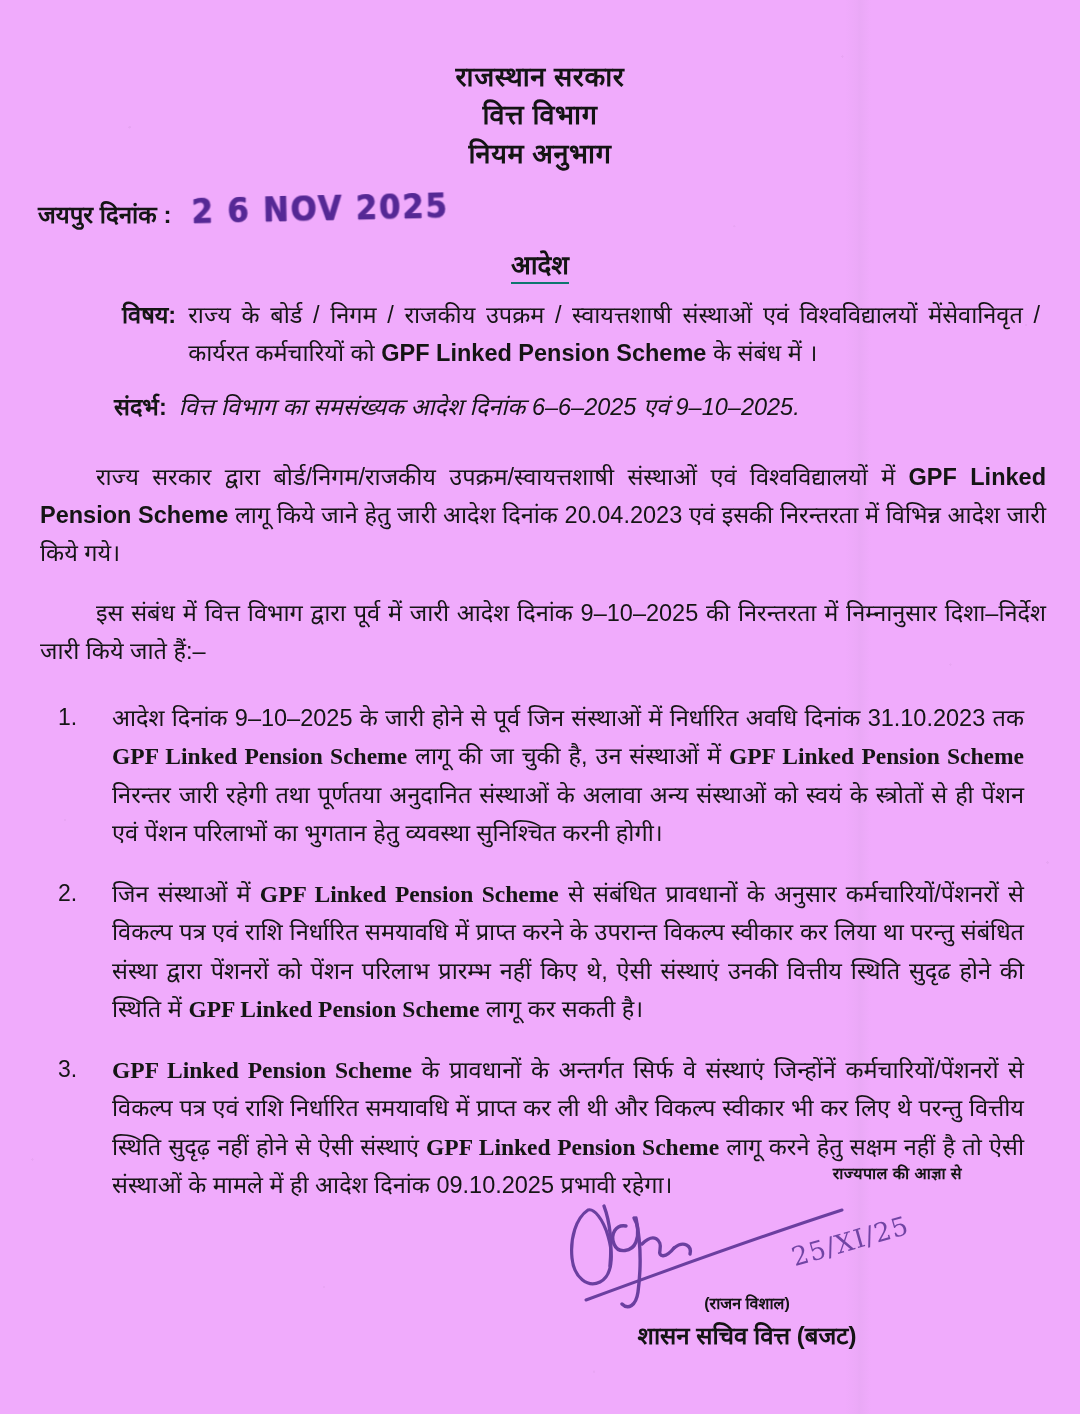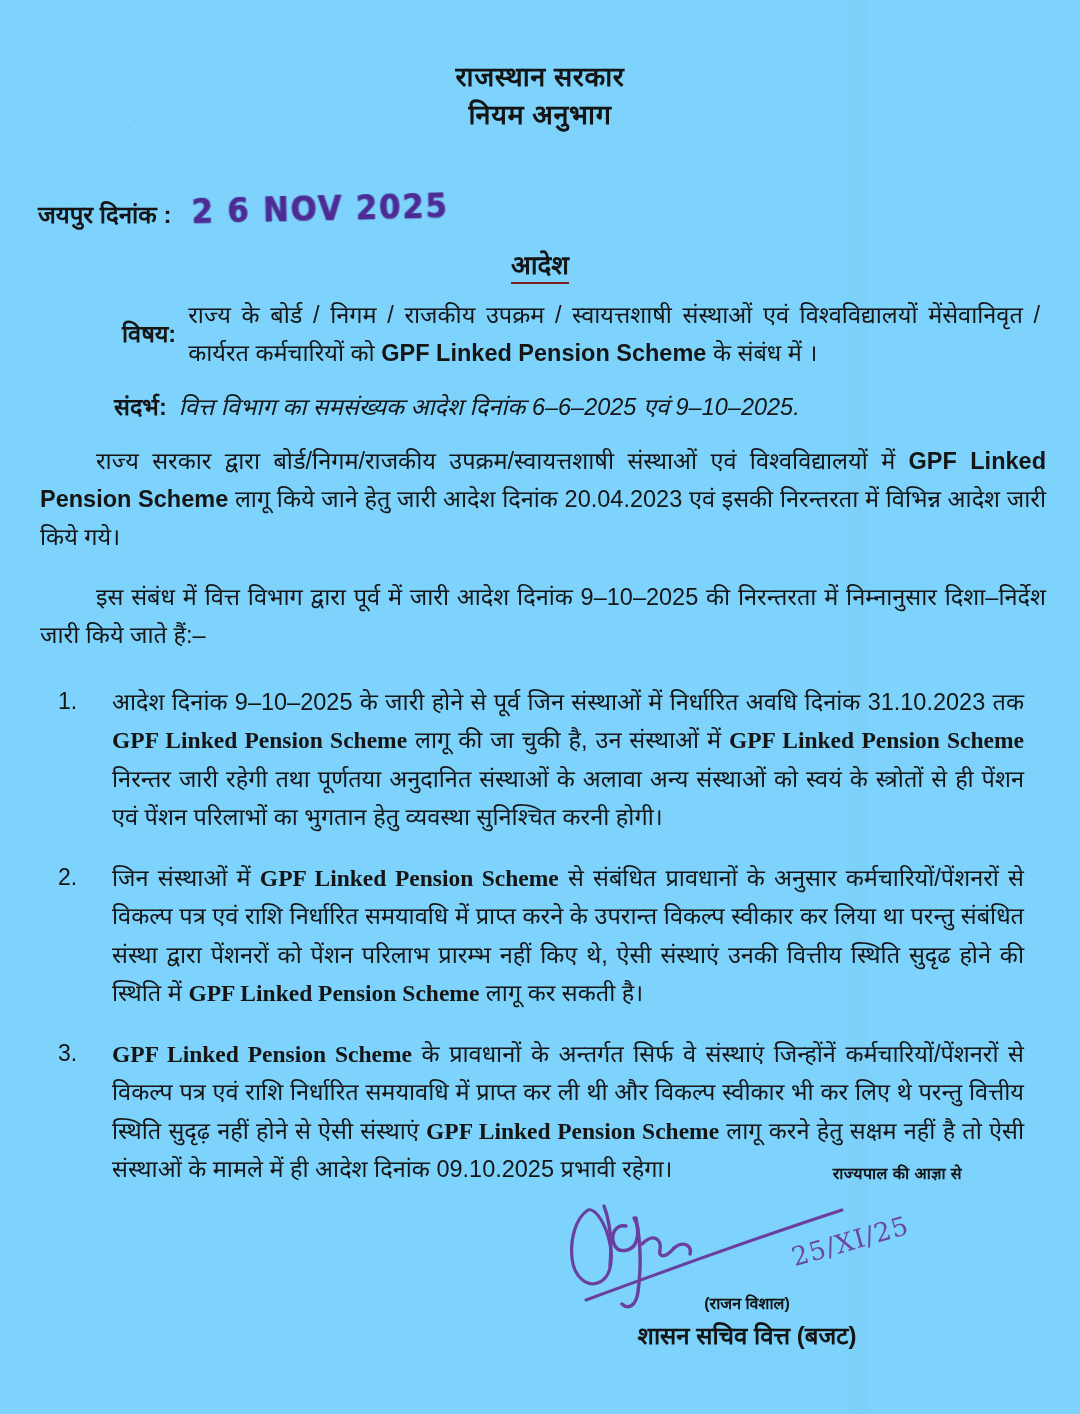--- a/index.html
+++ b/index.html
@@ -7,21 +7,21 @@
     margin: 0;
     padding: 0;
     background: #ffffff;
   }
 
   .page {
     position: relative;
     width: 1080px;
     height: 1414px;
     margin: 0 auto;
-    background: #7dd3fc;
+    background: #f0abfc;
     overflow: hidden;
     font-family: "Liberation Sans", "DejaVu Sans", sans-serif;
     color: #1a1a1a;
   }
 
   
   .paper-noise {
     position: absolute;
     inset: 0;
     pointer-events: none;
@@ -116,36 +116,36 @@
   .order-title {
     position: absolute;
     top: 246px;
     left: 0;
     width: 100%;
     text-align: center;
   }
   .order-title span {
     font-size: 26px;
     font-weight: 600;
-    border-bottom: 2px solid #7f1d1d;
+    border-bottom: 2px solid #0f766e;
     padding-bottom: 2px;
     color: #141414;
   }
 
   
   .body-block {
     position: absolute;
     left: 40px;
     right: 34px;
     top: 296px;
   }
 
   .labeled-para {
     display: flex;
-    align-items: center;
+    align-items: flex-start;
     font-size: 23.5px;
     line-height: 1.62;
     color: #151515;
     font-weight: 500;
   }
   .labeled-para .lbl {
     flex: 0 0 auto;
     font-weight: 600;
     padding-right: 12px;
   }
@@ -155,21 +155,21 @@
     text-justify: inter-word;
   }
 
   .subject {
     padding-left: 82px;
     padding-right: 6px;
     margin-bottom: 16px;
   }
   .reference {
     padding-left: 74px;
-    margin-bottom: 16px;
+    margin-bottom: 32px;
   }
   .reference .txt { text-align: left; font-style: italic; }
 
   .para {
     font-size: 23.5px;
     line-height: 1.62;
     color: #151515;
     text-align: justify;
     text-justify: inter-word;
     text-indent: 56px;
@@ -267,20 +267,21 @@
 </head>
 <body>
 
 <div class="page">
 
   <div class="paper-noise"></div>
   <div class="crease"></div>
 
   <div class="letterhead">
     <div class="lh-line">राजस्थान सरकार</div>
+    <div class="lh-line">वित्त विभाग</div>
     <div class="lh-line">नियम अनुभाग</div>
   </div>
 
   <div class="ref-row">
     <div class="date-wrap">
       <span class="date-label">जयपुर दिनांक :</span>
       <span class="date-stamp">2 6 NOV 2025</span>
     </div>
   </div>
 

